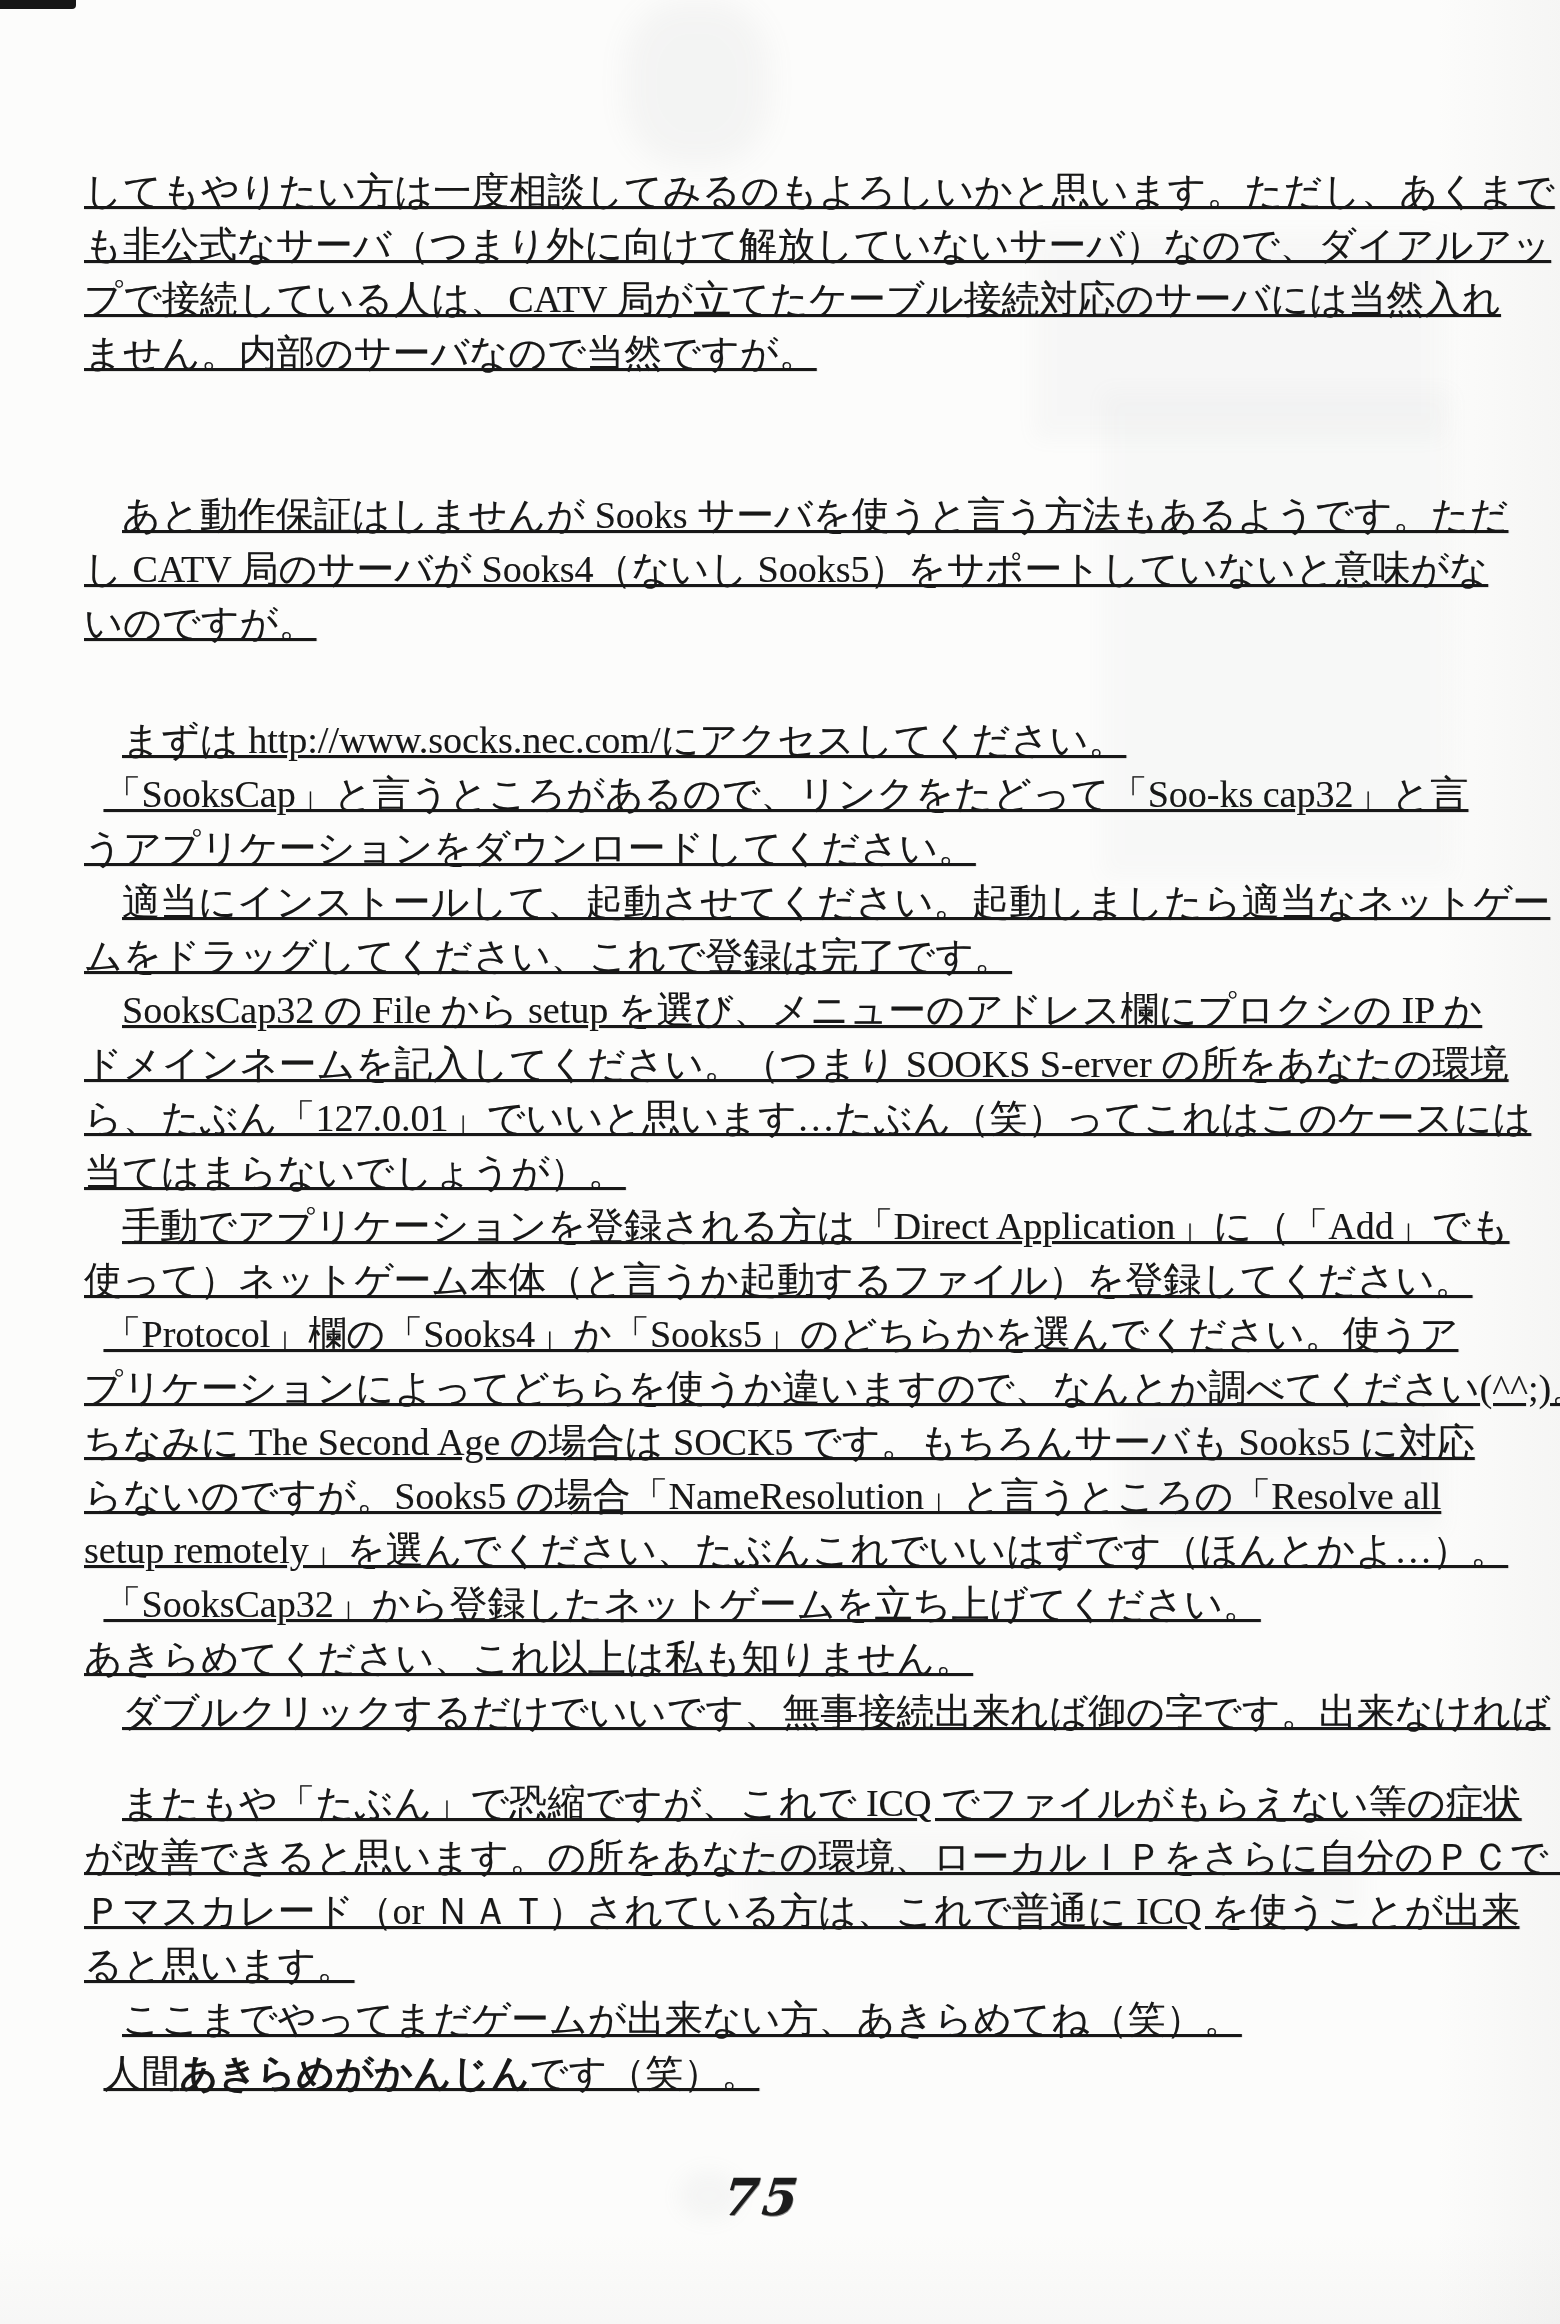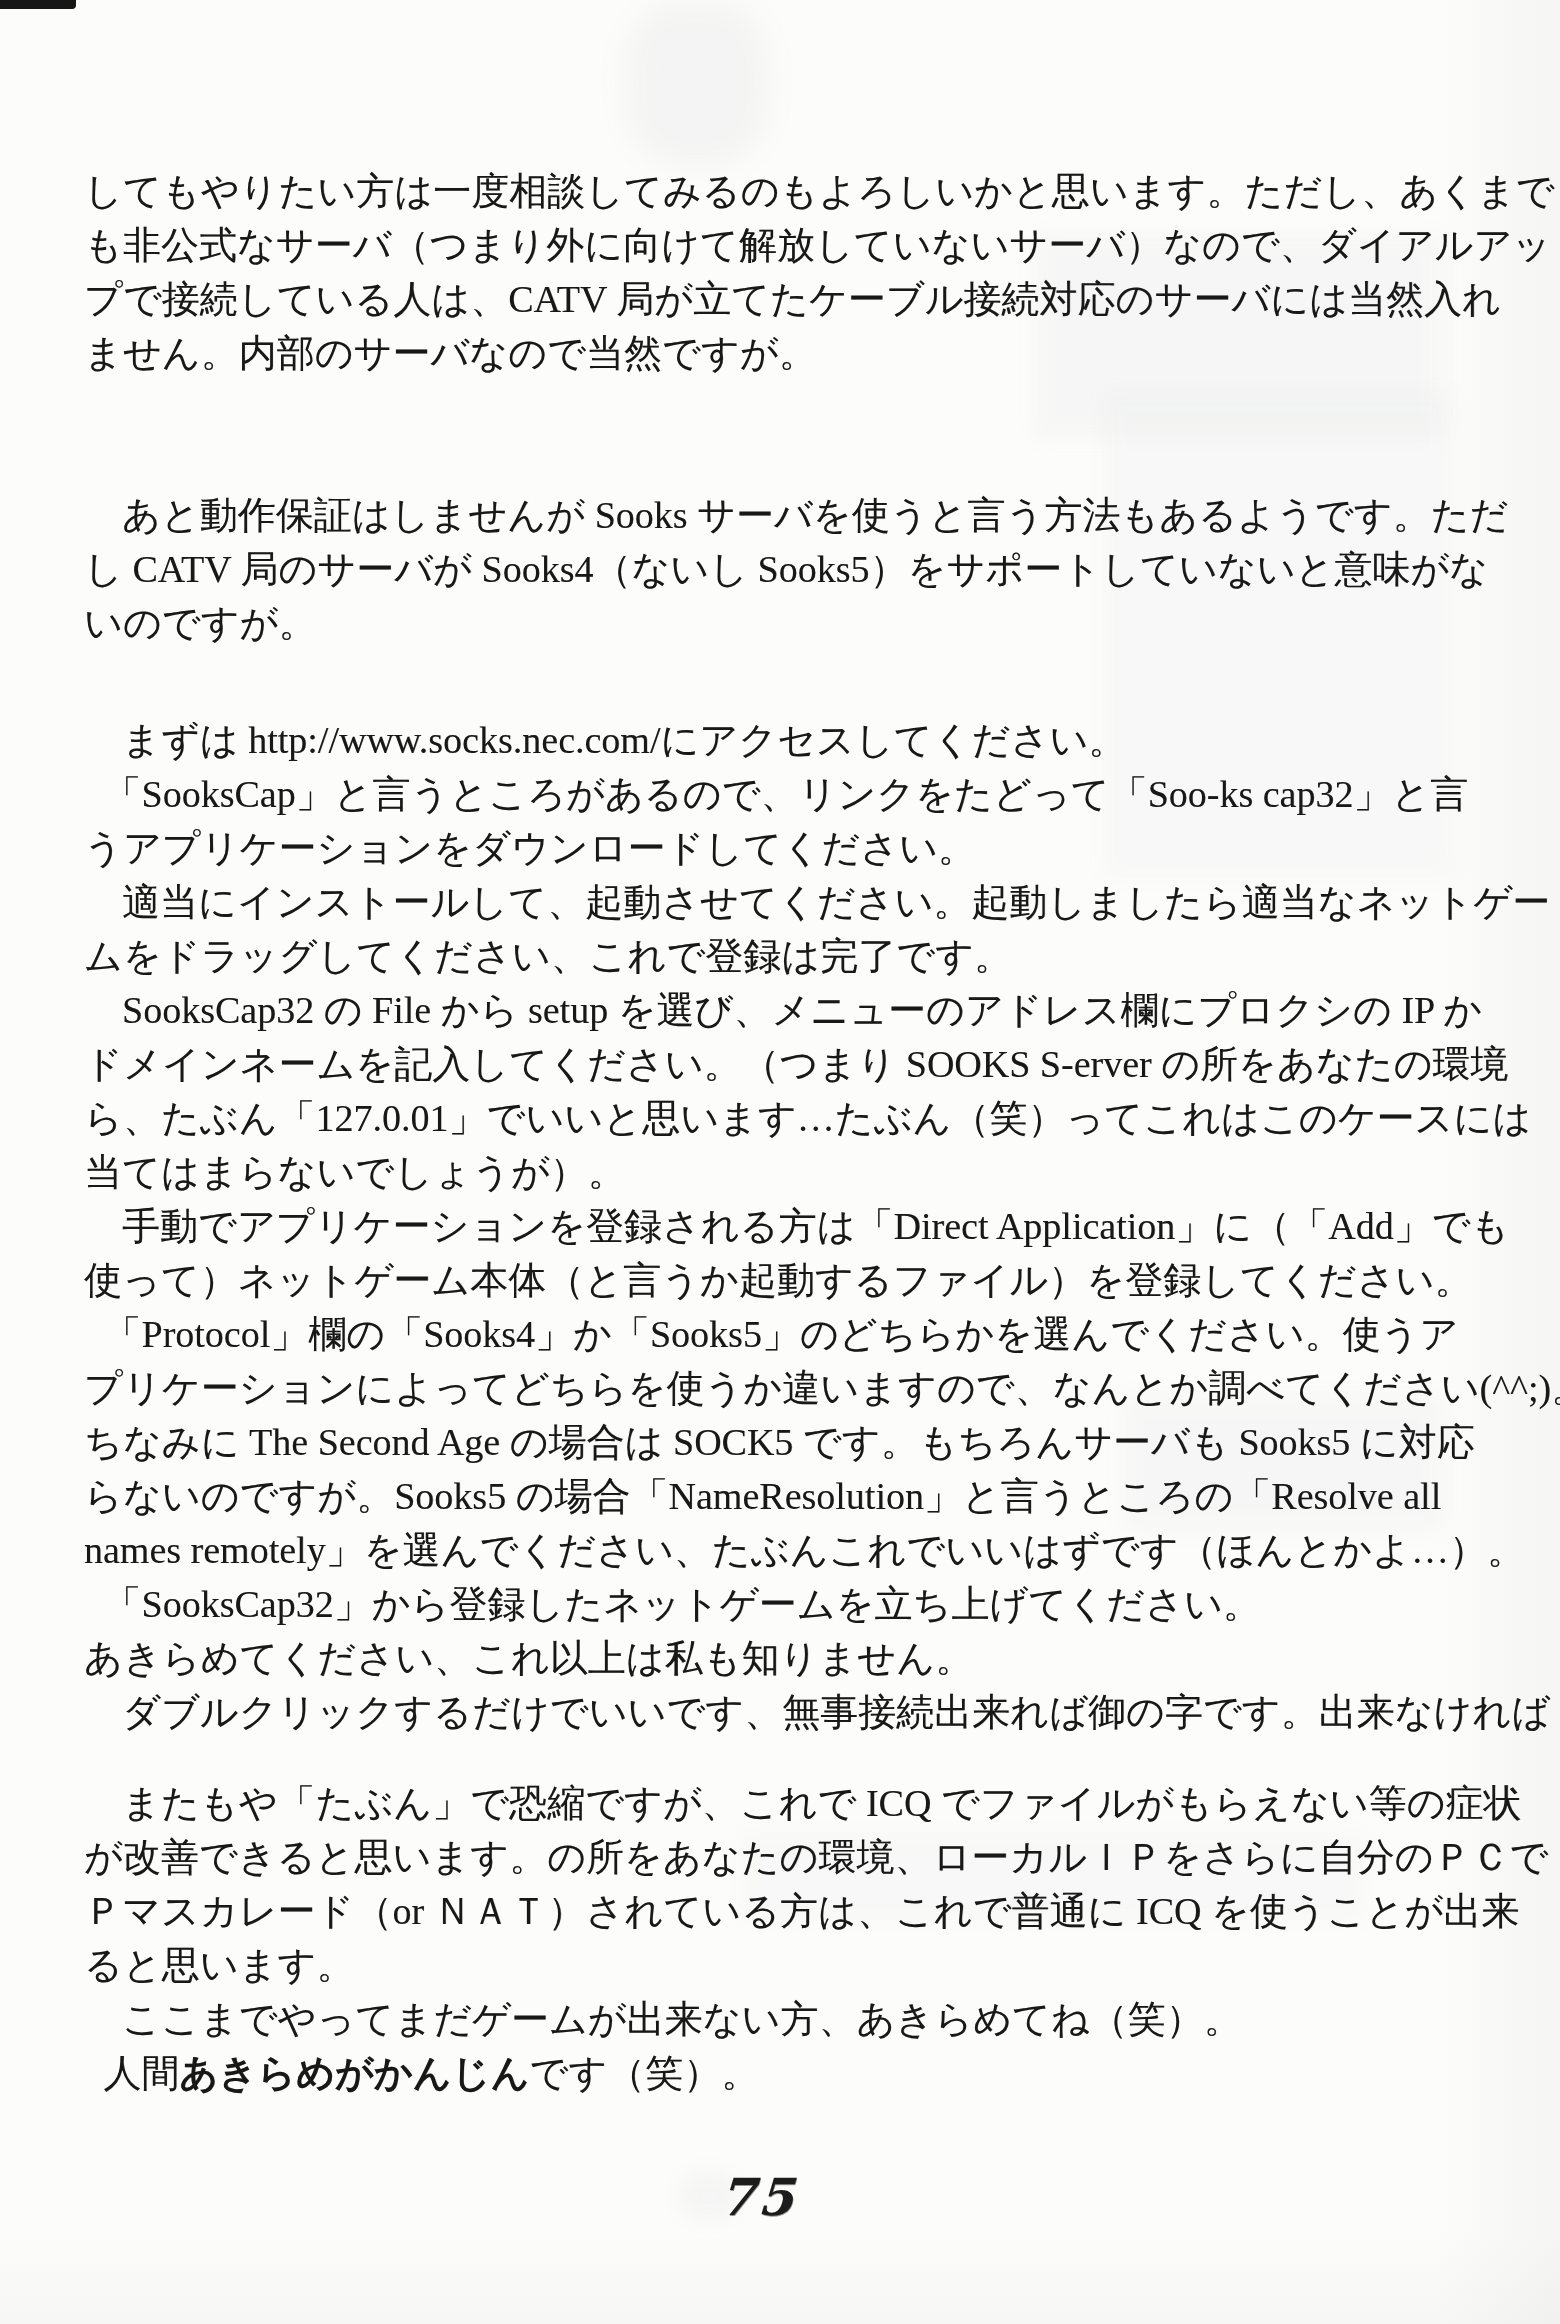--- a/index.html
+++ b/index.html
@@ -42,20 +42,21 @@
     position: absolute;
     left: 84px;
     top: 164px;
     width: 1434px;
     color: #181818;
     
     font-family: "Liberation Serif", sans-serif;
     font-size: 38px;
     line-height: 54px;
     text-shadow: 0.3px 0.3px 0.4px rgba(20,20,20,0.35);
+    text-decoration: underline;
   }
   .line { white-space: nowrap; }
   .ind-0_5 { padding-left: 19.5px; }
   .ind-1   { padding-left: 38px; }
   .bold    { font-weight: bold; }
 
   .block-2 { margin-top: 108px; }
   .block-3 { margin-top: 63px; }
   .block-4 { margin-top: 37px; }
   .block-5 { }
@@ -109,21 +110,21 @@
         <div class="line ind-1"><span>SooksCap32 の File から setup を選び、メニューのアドレス欄にプロクシの IP か</span></div>
         <div class="line ind-0"><span>ドメインネームを記入してください。（つまり SOOKS S-erver の所をあなたの環境</span></div>
         <div class="line ind-0"><span>ら、たぶん「127.0.01」でいいと思います…たぶん（笑）ってこれはこのケースには</span></div>
         <div class="line ind-0"><span>当てはまらないでしょうが）。</span></div>
         <div class="line ind-1"><span>手動でアプリケーションを登録される方は「Direct Application」に（「Add」でも</span></div>
         <div class="line ind-0"><span>使って）ネットゲーム本体（と言うか起動するファイル）を登録してください。</span></div>
         <div class="line ind-0_5"><span>「Protocol」欄の「Sooks4」か「Sooks5」のどちらかを選んでください。使うア</span></div>
         <div class="line ind-0"><span>プリケーションによってどちらを使うか違いますので、なんとか調べてください(^^;)。</span></div>
         <div class="line ind-0"><span>ちなみに The Second Age の場合は SOCK5 です。もちろんサーバも Sooks5 に対応</span></div>
         <div class="line ind-0"><span>らないのですが。Sooks5 の場合「NameResolution」と言うところの「Resolve all</span></div>
-        <div class="line ind-0"><span>names remotely」を選んでください、たぶんこれでいいはずです（ほんとかよ…）。</span></div>
+        <div class="line ind-0"><span>setup remotely」を選んでください、たぶんこれでいいはずです（ほんとかよ…）。</span></div>
         <div class="line ind-0_5"><span>「SooksCap32」から登録したネットゲームを立ち上げてください。</span></div>
         <div class="line ind-0"><span>あきらめてください、これ以上は私も知りません。</span></div>
         <div class="line ind-1"><span>ダブルクリックするだけでいいです、無事接続出来れば御の字です。出来なければ</span></div>
       </div>
       <div class="block block-4">
         <div class="line ind-1"><span>またもや「たぶん」で恐縮ですが、これで ICQ でファイルがもらえない等の症状</span></div>
         <div class="line ind-0"><span>が改善できると思います。の所をあなたの環境、ローカルＩＰをさらに自分のＰＣでＩ</span></div>
         <div class="line ind-0"><span>Ｐマスカレード（or ＮＡＴ）されている方は、これで普通に ICQ を使うことが出来</span></div>
         <div class="line ind-0"><span>ると思います。</span></div>
       </div>

